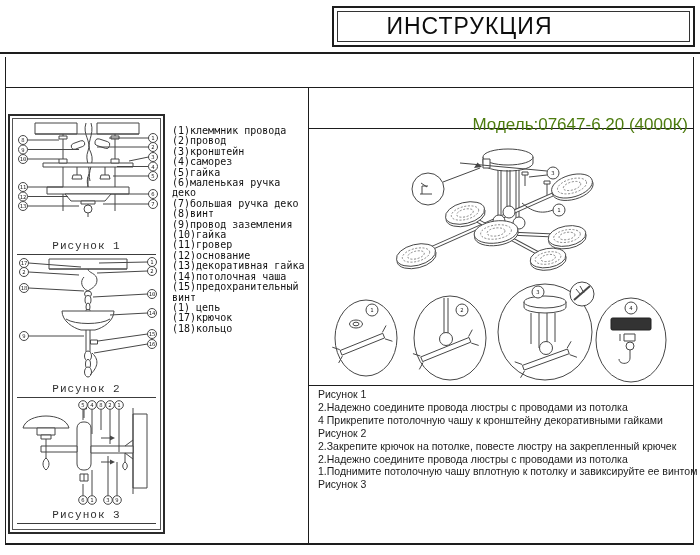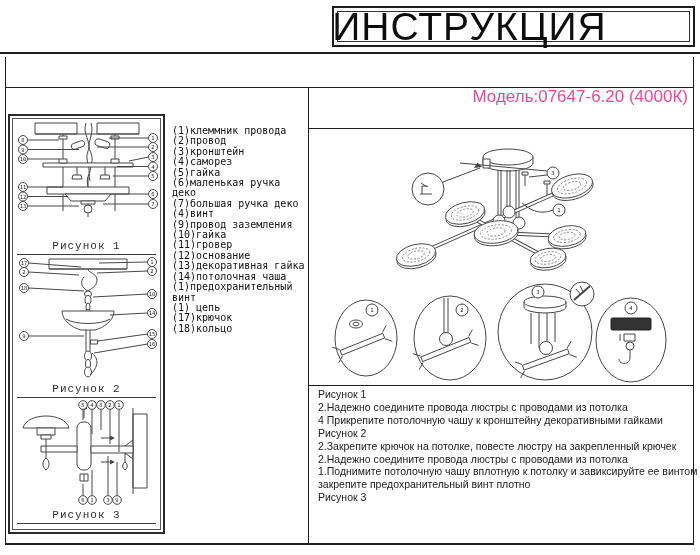--- a/index.html
+++ b/index.html
@@ -3,24 +3,24 @@
 <meta charset="utf-8">
 <style>
   html,body{margin:0;padding:0;background:#fff;}
   .page{position:relative;width:700px;height:555px;background:#fff;overflow:hidden;
         font-family:"Liberation Sans",sans-serif;color:#111;}
   .line{position:absolute;background:#1d1d1d;}
   
   .title-box{position:absolute;left:332px;top:6px;width:363px;height:41px;border:2px solid #1d1d1d;box-sizing:border-box;}
   .title-inner{position:absolute;left:3px;top:3px;right:3px;bottom:3px;border:1px solid #333;
                display:flex;align-items:center;justify-content:center;padding-right:88px;}
-  .title-text{font-size:39px;letter-spacing:1px;color:#0d0d0d;white-space:nowrap;}
-  
-  .model{position:absolute;left:308px;top:80px;width:380px;height:34px;line-height:34px;
-         text-align:right;font-size:17px;color:#ec4899;}
+  .title-text{font-size:23px;letter-spacing:1px;color:#0d0d0d;white-space:nowrap;}
+  
+  .model{position:absolute;left:308px;top:108px;width:380px;height:34px;line-height:34px;
+         text-align:right;font-size:17px;color:#4d7c0f;}
   
   .figbox{position:absolute;left:8px;top:114px;width:157px;height:420px;border:2px solid #2b2b2b;box-sizing:border-box;}
   .figbox-inner{position:absolute;left:2px;top:2px;right:2px;bottom:2px;border:1px solid #555;}
   .figsec{position:absolute;left:0;width:100%;}
   .figsec .capline{position:absolute;bottom:0;left:4px;right:4px;height:1px;background:#3c3c3c;}
   .figcap{position:absolute;bottom:3px;left:0;width:100%;text-align:center;
           font-family:"Liberation Mono",monospace;font-size:11px;letter-spacing:1px;color:#2e2e2e;}
   .figsec svg{position:absolute;left:0;top:2px;}
   
   .parts{position:absolute;left:172px;top:126px;width:133px;
@@ -296,28 +296,28 @@
   </div>
 
   <div class="parts">
     <div>(1)клеммник провода</div>
     <div>(2)провод</div>
     <div>(3)кронштейн</div>
     <div>(4)саморез</div>
     <div>(5)гайка</div>
     <div>(6)маленькая ручка деко</div>
     <div>(7)большая ручка деко</div>
-    <div>(4)винт</div>
+    <div>(8)винт</div>
     <div>(9)провод заземления</div>
     <div>(10)гайка</div>
     <div>(11)гровер</div>
     <div>(12)основание</div>
     <div>(13)декоративная гайка</div>
     <div>(14)потолочная чаша</div>
-    <div>(1)предохранительный винт</div>
+    <div>(15)предохранительный винт</div>
     <div>(1) цепь</div>
     <div>(17)крючок</div>
     <div>(18)кольцо</div>
   </div>
 
   <svg width="380" height="152" viewBox="0 0 380 152" style="position:absolute;left:310px;top:130px;">
     <g>
       <path d="M173,27 v6 a25,8 0 0 0 50,0 v-6" class="fw"></path>
       <ellipse cx="198" cy="27" rx="25" ry="8" class="fw"></ellipse>
     </g>
@@ -463,17 +463,16 @@
   </svg>
 
   <div class="instructions">
     <div>Рисунок 1</div>
     <div>2.Надежно соедините провода люстры с проводами из потолка</div>
     <div>4 Прикрепите потолочную чашу к кронштейну декоративными гайками</div>
     <div>Рисунок 2</div>
     <div>2.Закрепите крючок на потолке, повесте люстру на закрепленный крючек</div>
     <div>2.Надежно соедините провода люстры с проводами из потолка</div>
     <div>1.Поднимите потолочную чашу вплотную к потолку и завиксируйте ее винтом</div>
-    <div>закрепите предохранительный винт плотно</div>
     <div>Рисунок 3</div>
   </div>
 
 </div>
 
 </body></html>

